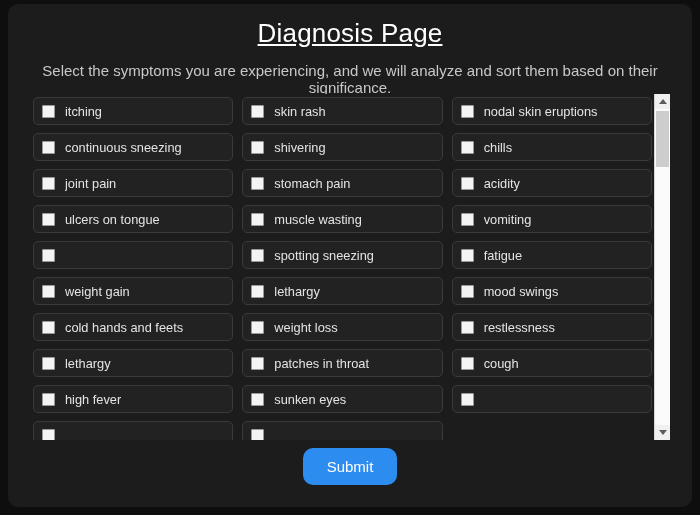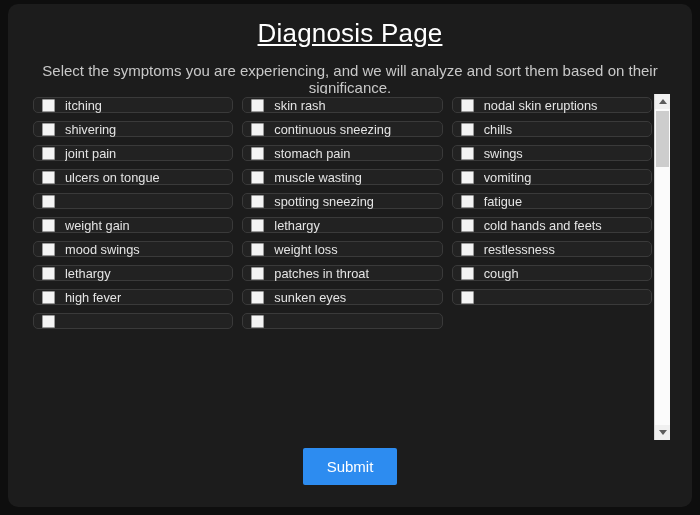--- a/index.html
+++ b/index.html
@@ -64,21 +64,21 @@
     display: grid;
     grid-template-columns: repeat(3, 1fr);
     column-gap: 9px;
     row-gap: 8px;
     padding: 3px 2px 0 3px;
     box-sizing: border-box;
   }
   .symptom-item {
     display: flex;
     align-items: center;
-    height: 16px;
+    height: 28px;
     background: #222222;
     border: 1px solid #3a3a3a;
     border-radius: 5px;
     box-sizing: border-box;
     padding-left: 8px;
     cursor: pointer;
   }
   .cb {
     width: 11px;
     height: 11px;
@@ -142,21 +142,21 @@
     left: 0;
     top: 444px;
     width: 684px;
     display: flex;
     justify-content: center;
   }
   .submit-button {
     background: #2d8cf0;
     color: #ffffff;
     border: none;
-    border-radius: 2px;
+    border-radius: 10px;
     font-family: "Liberation Sans", sans-serif;
     font-size: 15px;
     padding: 0 24px;
     height: 37px;
     cursor: pointer;
   }
 </style>
 </head>
 <body>
 
@@ -176,41 +176,41 @@
           <div class="symptom-item">
             <span class="cb"></span>
             <span class="symptom-label">skin rash</span>
           </div>
           <div class="symptom-item">
             <span class="cb"></span>
             <span class="symptom-label">nodal skin eruptions</span>
           </div>
           <div class="symptom-item">
             <span class="cb"></span>
+            <span class="symptom-label">continuous sneezing</span>
+          </div>
+          <div class="symptom-item">
+            <span class="cb"></span>
             <span class="symptom-label">shivering</span>
           </div>
           <div class="symptom-item">
             <span class="cb"></span>
-            <span class="symptom-label">continuous sneezing</span>
-          </div>
-          <div class="symptom-item">
-            <span class="cb"></span>
             <span class="symptom-label">chills</span>
           </div>
           <div class="symptom-item">
             <span class="cb"></span>
             <span class="symptom-label">joint pain</span>
           </div>
           <div class="symptom-item">
             <span class="cb"></span>
             <span class="symptom-label">stomach pain</span>
           </div>
           <div class="symptom-item">
             <span class="cb"></span>
-            <span class="symptom-label">swings</span>
+            <span class="symptom-label">acidity</span>
           </div>
           <div class="symptom-item">
             <span class="cb"></span>
             <span class="symptom-label">ulcers on tongue</span>
           </div>
           <div class="symptom-item">
             <span class="cb"></span>
             <span class="symptom-label">muscle wasting</span>
           </div>
           <div class="symptom-item">
@@ -231,25 +231,25 @@
           <div class="symptom-item">
             <span class="cb"></span>
             <span class="symptom-label">weight gain</span>
           </div>
           <div class="symptom-item">
             <span class="cb"></span>
             <span class="symptom-label">lethargy</span>
           </div>
           <div class="symptom-item">
             <span class="cb"></span>
+            <span class="symptom-label">mood swings</span>
+          </div>
+          <div class="symptom-item">
+            <span class="cb"></span>
             <span class="symptom-label">cold hands and feets</span>
-          </div>
-          <div class="symptom-item">
-            <span class="cb"></span>
-            <span class="symptom-label">mood swings</span>
           </div>
           <div class="symptom-item">
             <span class="cb"></span>
             <span class="symptom-label">weight loss</span>
           </div>
           <div class="symptom-item">
             <span class="cb"></span>
             <span class="symptom-label">restlessness</span>
           </div>
           <div class="symptom-item">

